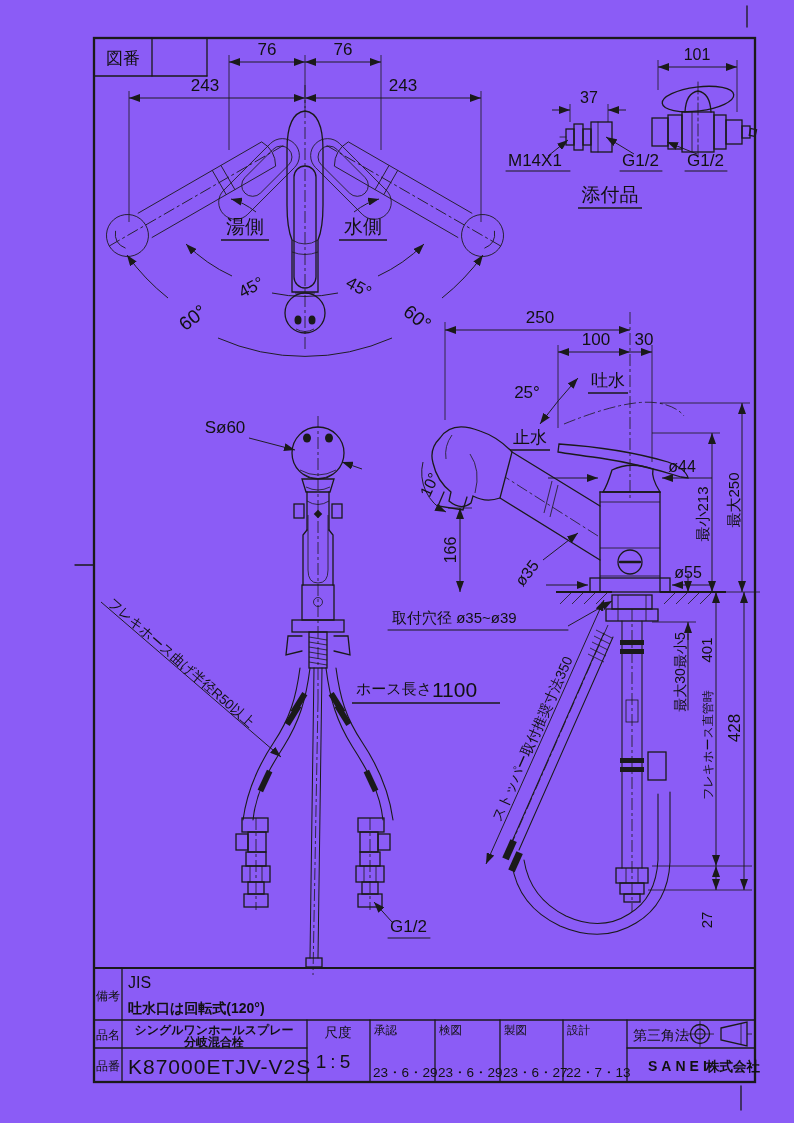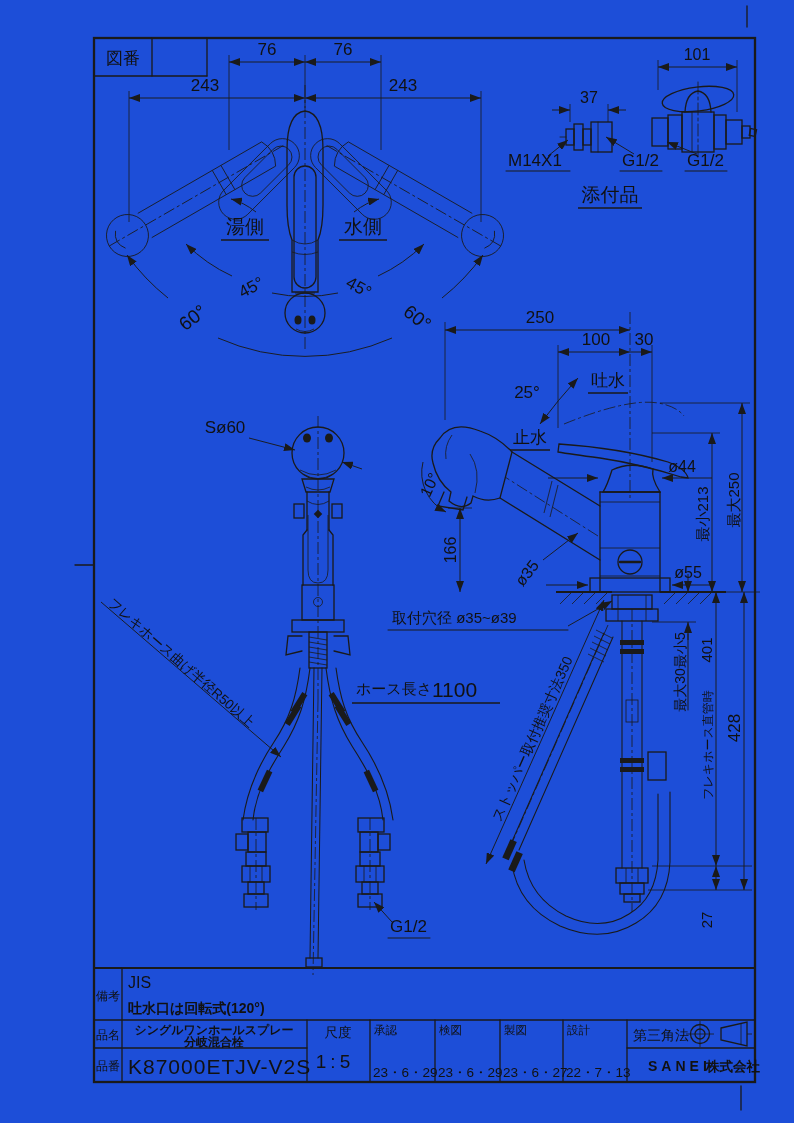--- a/index.html
+++ b/index.html
@@ -1,16 +1,16 @@
 <!DOCTYPE html>
 <html><head>
 <meta charset="utf-8">
 <style>
   html,body{margin:0;padding:0;background:#ffffff;}
-  .page{width:794px;height:1123px;position:relative;background:#1d4ed8;margin:0 auto;overflow:hidden;}
+  .page{width:794px;height:1123px;position:relative;background:#8b5cf6;margin:0 auto;overflow:hidden;}
   svg{display:block;}
   svg text{font-family:"Liberation Sans","DejaVu Sans",sans-serif;fill:#111;}
   .ln{stroke:#1a1a1a;stroke-width:1.3;fill:none;stroke-linecap:round;}
   .lw{stroke:#1a1a1a;stroke-width:2;fill:none;}
   .tn{stroke:#1a1a1a;stroke-width:0.8;fill:none;}
   .cl{stroke:#1a1a1a;stroke-width:0.8;fill:none;stroke-dasharray:12 3 3 3;}
   .dim{stroke:#1a1a1a;stroke-width:0.95;fill:none;}
   .ul{stroke:#1a1a1a;stroke-width:1.6;}
   .fill{fill:#1a1a1a;stroke:none;}
   .t17{font-size:17px;}

